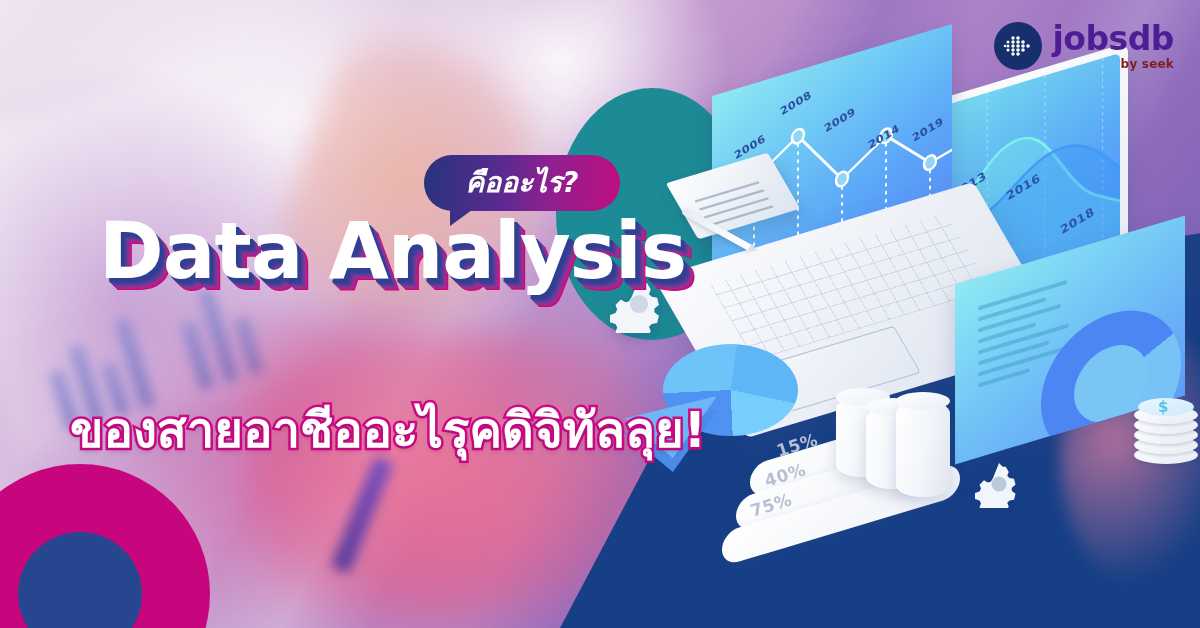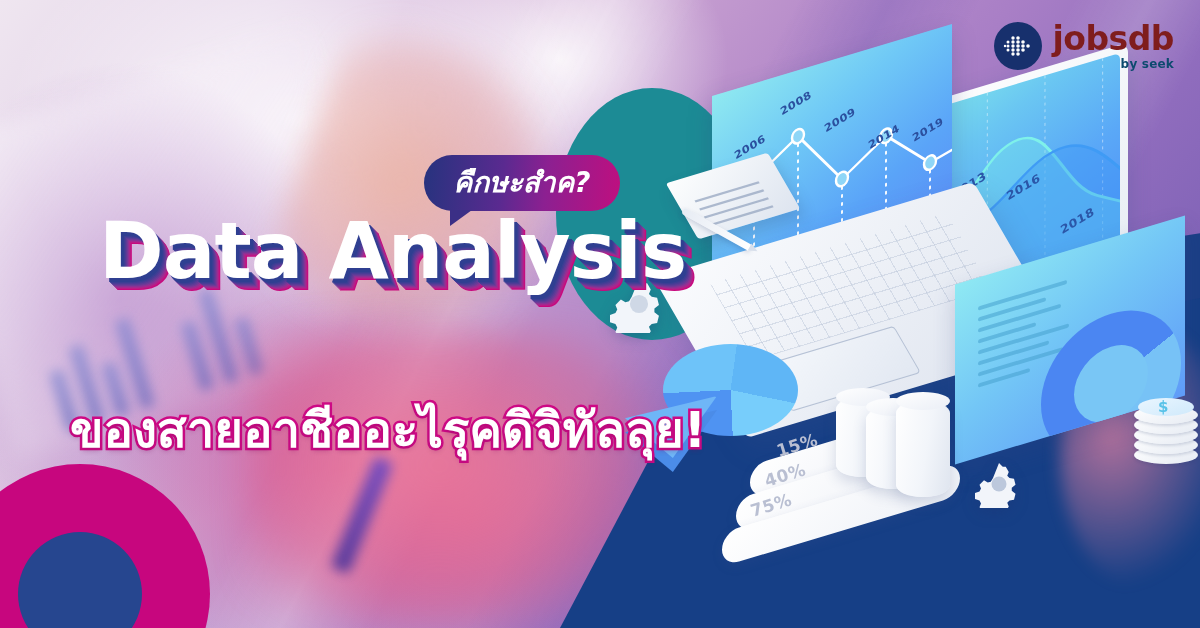--- a/index.html
+++ b/index.html
@@ -263,22 +263,22 @@
     position:absolute;left:70px;top:404px;
     font-size:49px;font-weight:700;color:#ffffff;white-space:nowrap;line-height:1.12;
     -webkit-text-stroke:5px #cf0a86;paint-order:stroke fill;
     text-shadow:0 3px 5px rgba(120,10,90,.3);
   }
 
   
   .logo{position:absolute;right:26px;top:22px;display:flex;align-items:center;gap:11px;}
   .logo-mark{width:48px;height:48px;border-radius:50%;background:#17306d;position:relative;}
   .logo-text{display:flex;flex-direction:column;align-items:flex-end;line-height:1;}
-  .logo-word{font-size:33px;font-weight:800;color:#7f1d1d;letter-spacing:-.5px;}
-  .logo-sub{font-size:12px;font-weight:800;color:#0c4a6e;margin-top:3px;letter-spacing:.2px;}
+  .logo-word{font-size:33px;font-weight:800;color:#4c1d95;letter-spacing:-.5px;}
+  .logo-sub{font-size:12px;font-weight:800;color:#7f1d1d;margin-top:3px;letter-spacing:.2px;}
 </style>
 </head>
 <body>
 
 <div id="banner">
 
   <div class="photo-bg"></div>
   <div class="photo-streak"></div>
   <div class="photo-tablet"></div>
   <div class="photo-bars">
@@ -424,21 +424,21 @@
     </div>
     <div class="gear" style="left:355px;top:460px">
       <svg width="48" height="48" viewBox="0 0 64 64">
         <path fill="#f2f5fa" d="M32 4l5 5h4l4 7-2 5 3 3 6 1 2 8-5 4v4l5 4-2 8-6 1-3 3 2 5-4 7h-4l-5 5-8-2-3-5-4-1-5 3-6-6 2-5-2-4-6-2v-8l6-2 2-4-2-5 6-6 5 3 4-1 3-5z"></path>
         <circle cx="32" cy="32" r="10" fill="#bcc8dc"></circle>
       </svg>
     </div>
   </div>
 
   <div class="bubble">
-    <span>คืกษะสำค?</span>
+    <span>คืออะไร?</span>
   </div>
 
   <div class="title-main">Data Analysis</div>
   <div class="title-th2">ของสายอาชีออะไรุคดิจิทัลลุย!</div>
 
   <div class="logo">
     <div class="logo-mark">
       <svg width="48" height="48" viewBox="0 0 48 48">
         <g fill="#ffffff">
           <circle cx="14" cy="20" r="1.5"></circle>

